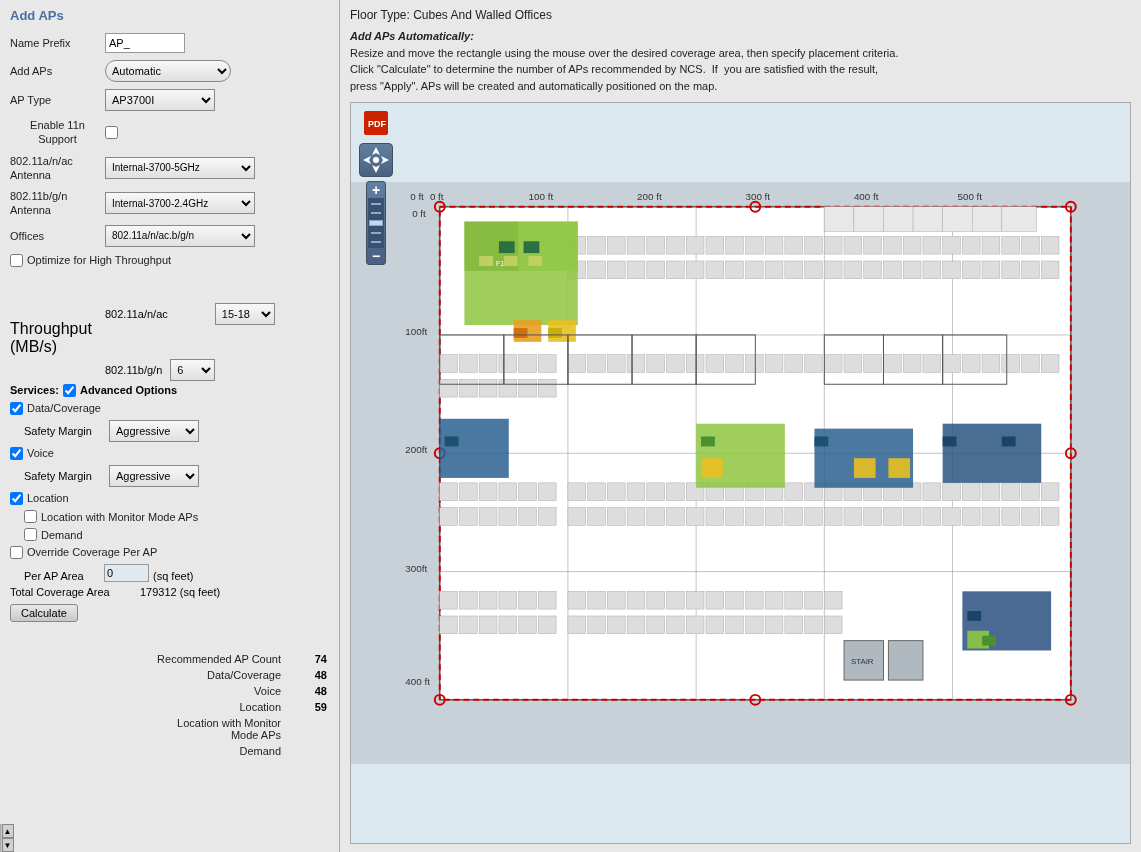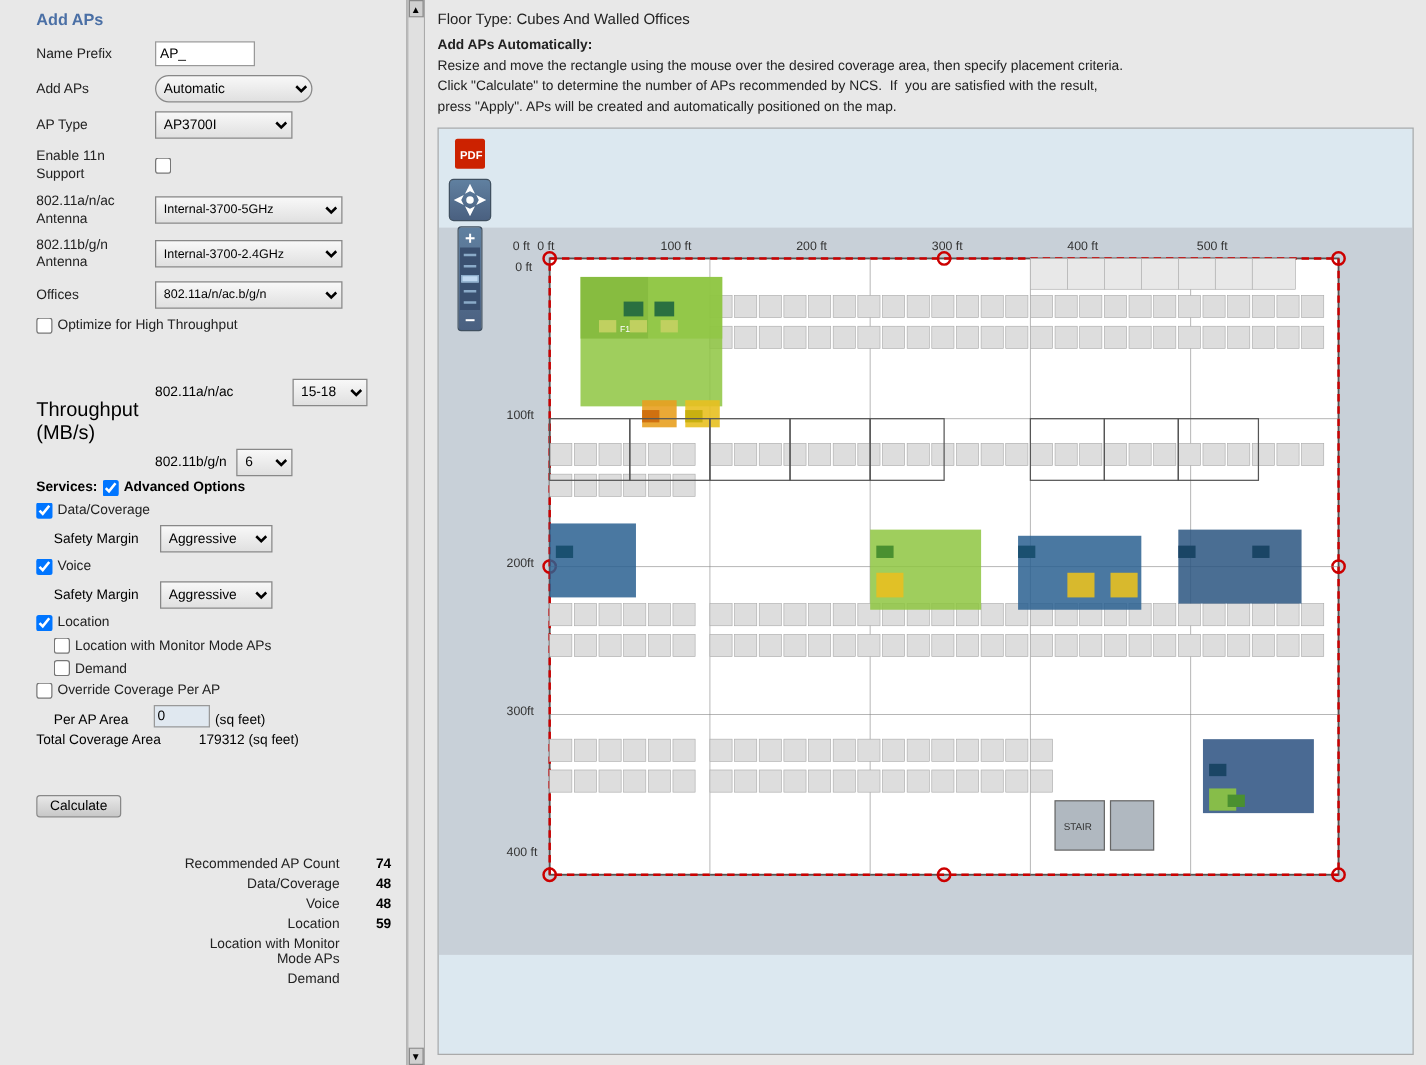--- a/index.html
+++ b/index.html
@@ -17,23 +17,22 @@
       height: 852px;
       background: #c8c8c8;
     }
     
     .left-panel {
       width: 340px;
       min-width: 340px;
       background: #e8e8e8;
       border-right: 1px solid #aaa;
       display: flex;
-      flex-direction: row;
+      flex-direction: column;
       height: 100%;
-      padding-left: 19px;
     }
     .left-panel-scroll {
       overflow-y: auto;
       flex: 1;
       padding: 8px 10px;
     }
     .panel-title {
       color: #4a6fa5;
       font-weight: bold;
       font-size: 13px;
@@ -131,21 +130,20 @@
       width: 130px;
     }
     .calculate-btn {
       background: linear-gradient(to bottom, #e8e8e8, #c8c8c8);
       border: 1px solid #888;
       border-radius: 3px;
       padding: 2px 10px;
       font-size: 11px;
       cursor: pointer;
       margin-bottom: 8px;
-      margin-top: 32px;
     }
     .results-table {
       width: 100%;
       font-size: 11px;
       margin-top: 20px;
       text-align: right;
     }
     .results-table tr td:first-child {
       color: #222;
       padding: 1px 0;
@@ -170,20 +168,21 @@
       margin-bottom: 6px;
     }
     .instructions {
       font-size: 11px;
       color: #222;
       line-height: 1.5;
       margin-bottom: 8px;
     }
     .instructions strong {
       font-weight: bold;
+      font-style: italic;
     }
     .map-area {
       flex: 1;
       background: #dce8f0;
       border: 1px solid #aaa;
       position: relative;
       overflow: hidden;
     }
     .map-toolbar {
       position: absolute;
@@ -308,21 +307,21 @@
       <div class="form-row">
         <div class="form-label">AP Type</div>
         <select class="form-select" style="width:110px;">
           <option>AP3700I</option>
           <option>AP3700E</option>
         </select>
       </div>
 
       
       <div class="form-row">
-        <div class="form-label" style="line-height:1.3;">Enable 11n<br>Support</div>
+        <div class="form-label" style="line-height:1.3;text-align:center;">Enable 11n<br>Support</div>
         <input type="checkbox" style="">
       </div>
 
       
       <div class="form-row">
         <div class="form-label" style="line-height:1.3;">802.11a/n/ac<br>Antenna</div>
         <select class="form-select" style="width:150px;font-size:10px;">
           <option>Internal-3700-5GHz</option>
         </select>
       </div>

